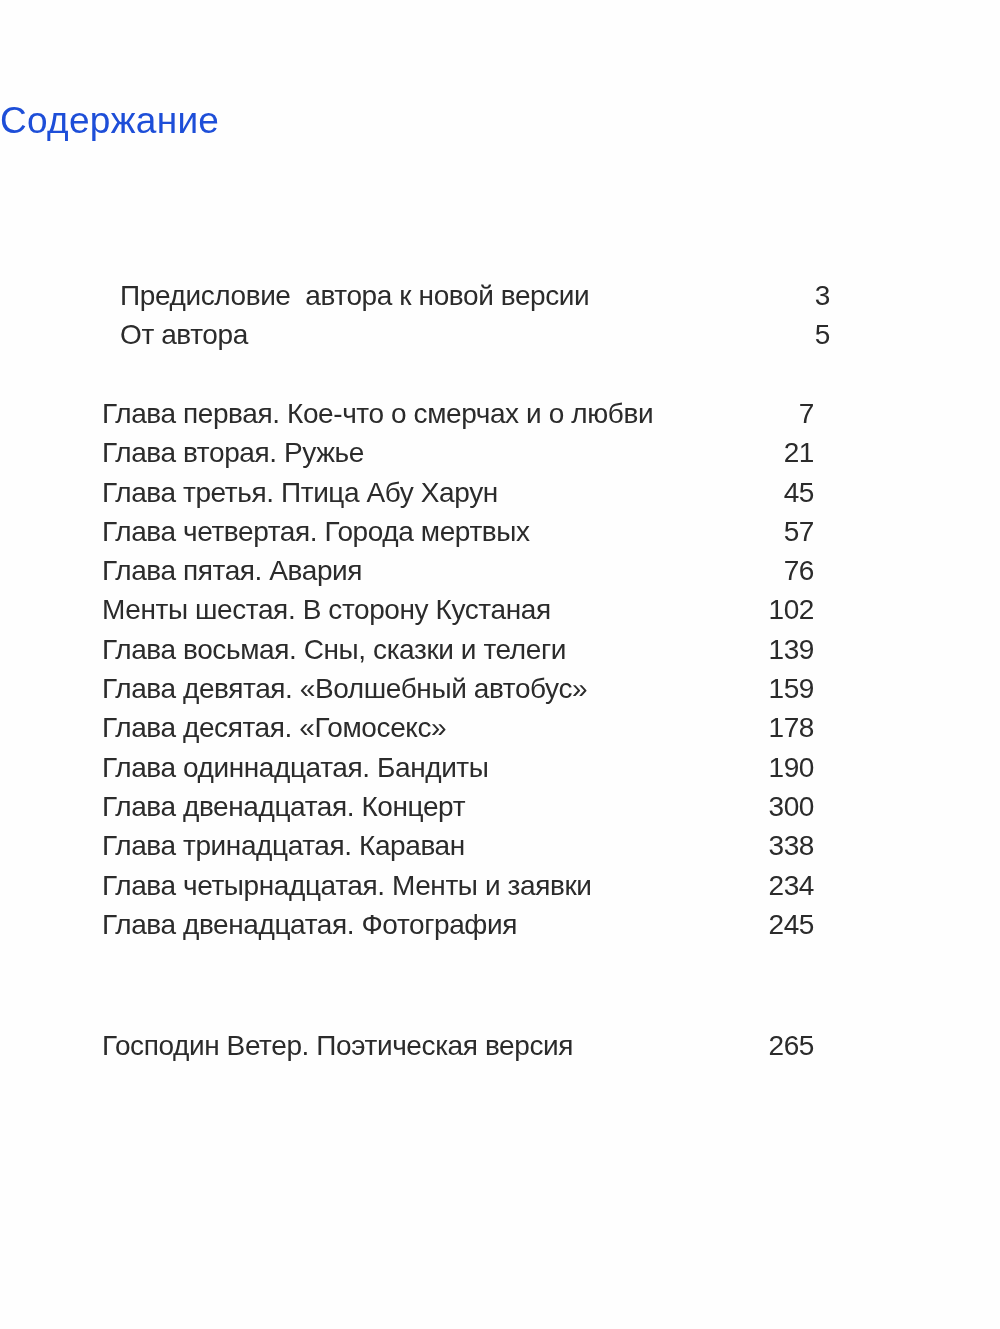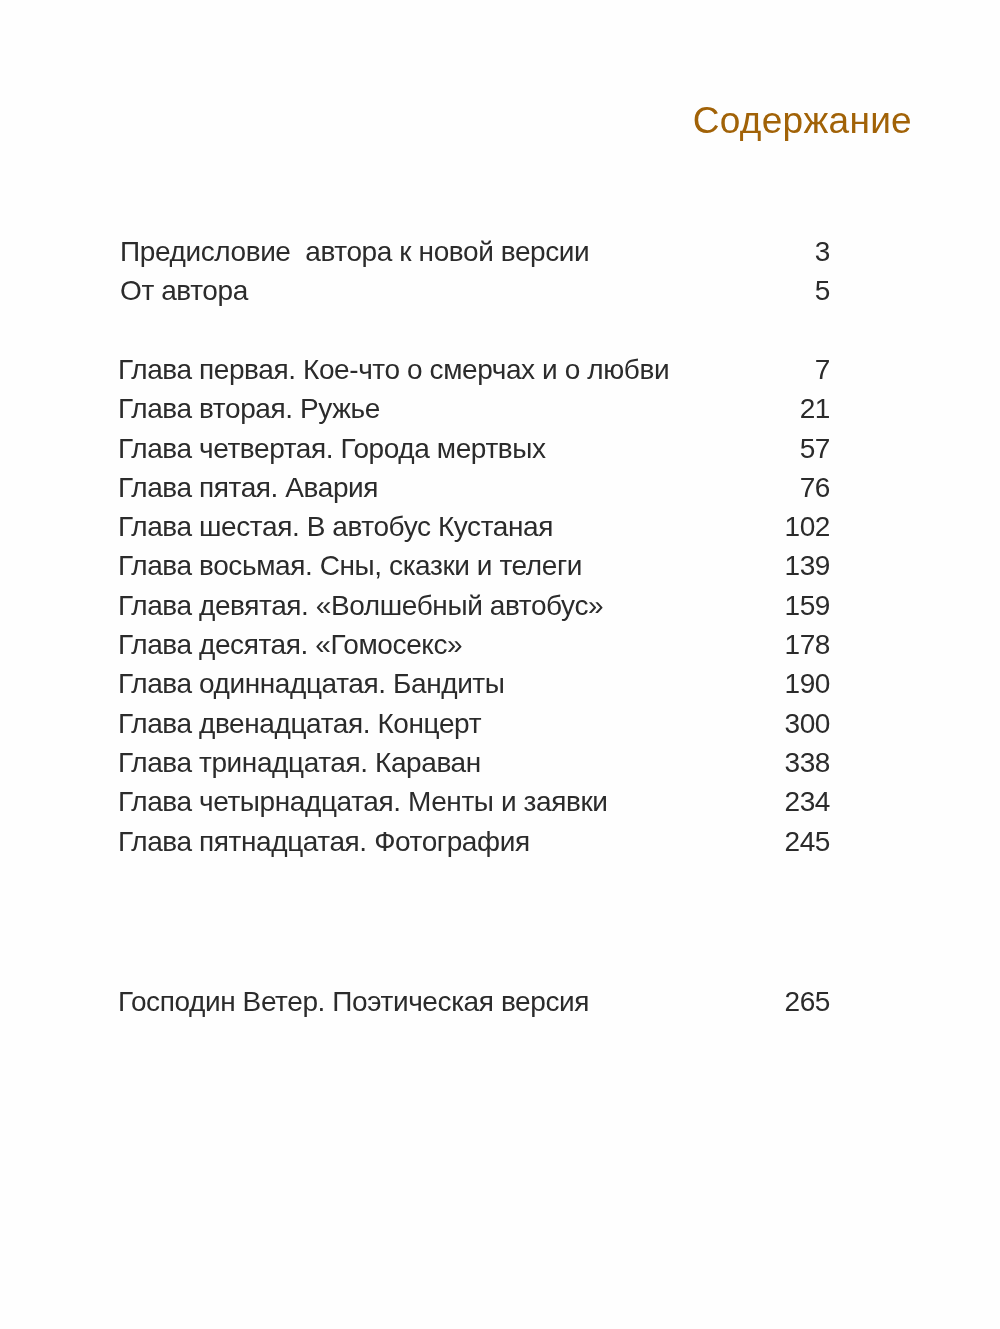--- a/index.html
+++ b/index.html
@@ -20,41 +20,41 @@
       left: 0; top: 0;
       width: 1000px;
       height: 1329px;
       background: #fefefe;
     }
     .title {
       position: absolute;
       top: 100px;
       left: 0;
       width: 912px;
-      text-align: right;
+      text-align: left;
       font-size: 37px;
       letter-spacing: 0.3px;
-      color: #a16207;
+      color: #1d4ed8;
     }
     .toc {
       position: absolute;
-      left: 118px;
+      left: 102px;
       width: 712px;
     }
     .toc-row {
       display: flex;
       justify-content: space-between;
       align-items: baseline;
       height: 39.3px;
       font-size: 28px;
       line-height: 39px;
       color: #2b2b2b;
       letter-spacing: -0.4px;
     }
-    .toc-row .label { white-space: pre; }
+    .toc-row .label { white-space: pre; margin-top: 44px; }
     .toc-row .page-num { text-align: right; }
     .group-front { top: 232px; left: 120px; width: 710px; }
     .group-chapters { top: 350px; }
     .group-back { top: 982px; }
   </style>
 </head>
 <body>
 
 <div class="page">
 
@@ -74,29 +74,33 @@
   <div class="toc group-chapters">
     <div class="toc-row">
         <span class="label">Глава первая. Кое-что о смерчах и о любви</span>
         <span class="page-num">7</span>
       </div>
     <div class="toc-row">
         <span class="label">Глава вторая. Ружье</span>
         <span class="page-num">21</span>
       </div>
     <div class="toc-row">
+        <span class="label">Глава третья. Птица Абу Харун</span>
+        <span class="page-num">45</span>
+      </div>
+    <div class="toc-row">
         <span class="label">Глава четвертая. Города мертвых</span>
         <span class="page-num">57</span>
       </div>
     <div class="toc-row">
         <span class="label">Глава пятая. Авария</span>
         <span class="page-num">76</span>
       </div>
     <div class="toc-row">
-        <span class="label">Глава шестая. В автобус Кустаная</span>
+        <span class="label">Менты шестая. В сторону Кустаная</span>
         <span class="page-num">102</span>
       </div>
     <div class="toc-row">
         <span class="label">Глава восьмая. Сны, сказки и телеги</span>
         <span class="page-num">139</span>
       </div>
     <div class="toc-row">
         <span class="label">Глава девятая. «Волшебный автобус»</span>
         <span class="page-num">159</span>
       </div>
@@ -114,21 +118,21 @@
       </div>
     <div class="toc-row">
         <span class="label">Глава тринадцатая. Караван</span>
         <span class="page-num">338</span>
       </div>
     <div class="toc-row">
         <span class="label">Глава четырнадцатая. Менты и заявки</span>
         <span class="page-num">234</span>
       </div>
     <div class="toc-row">
-        <span class="label">Глава пятнадцатая. Фотография</span>
+        <span class="label">Глава двенадцатая. Фотография</span>
         <span class="page-num">245</span>
       </div>
   </div>
 
   <div class="toc group-back">
     <div class="toc-row">
       <span class="label">Господин Ветер. Поэтическая версия</span>
       <span class="page-num">265</span>
     </div>
   </div>

